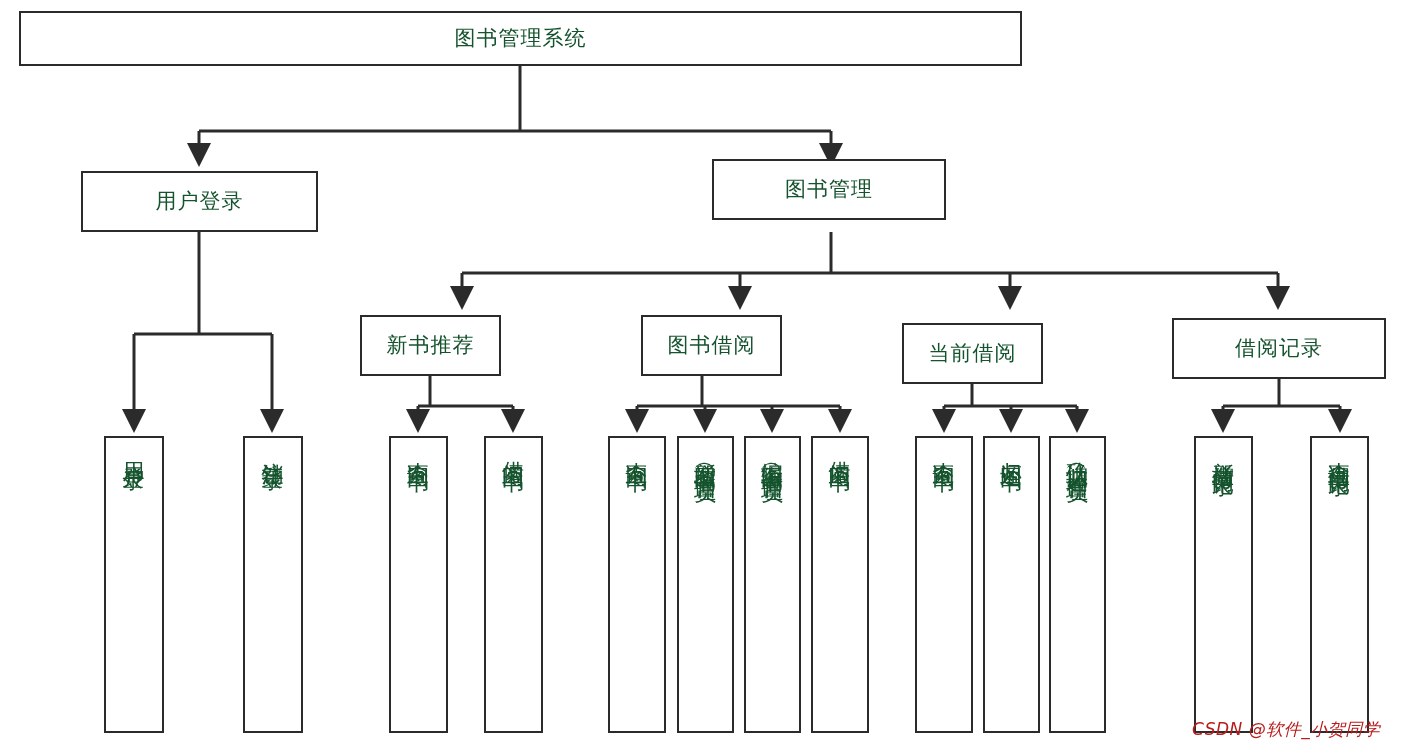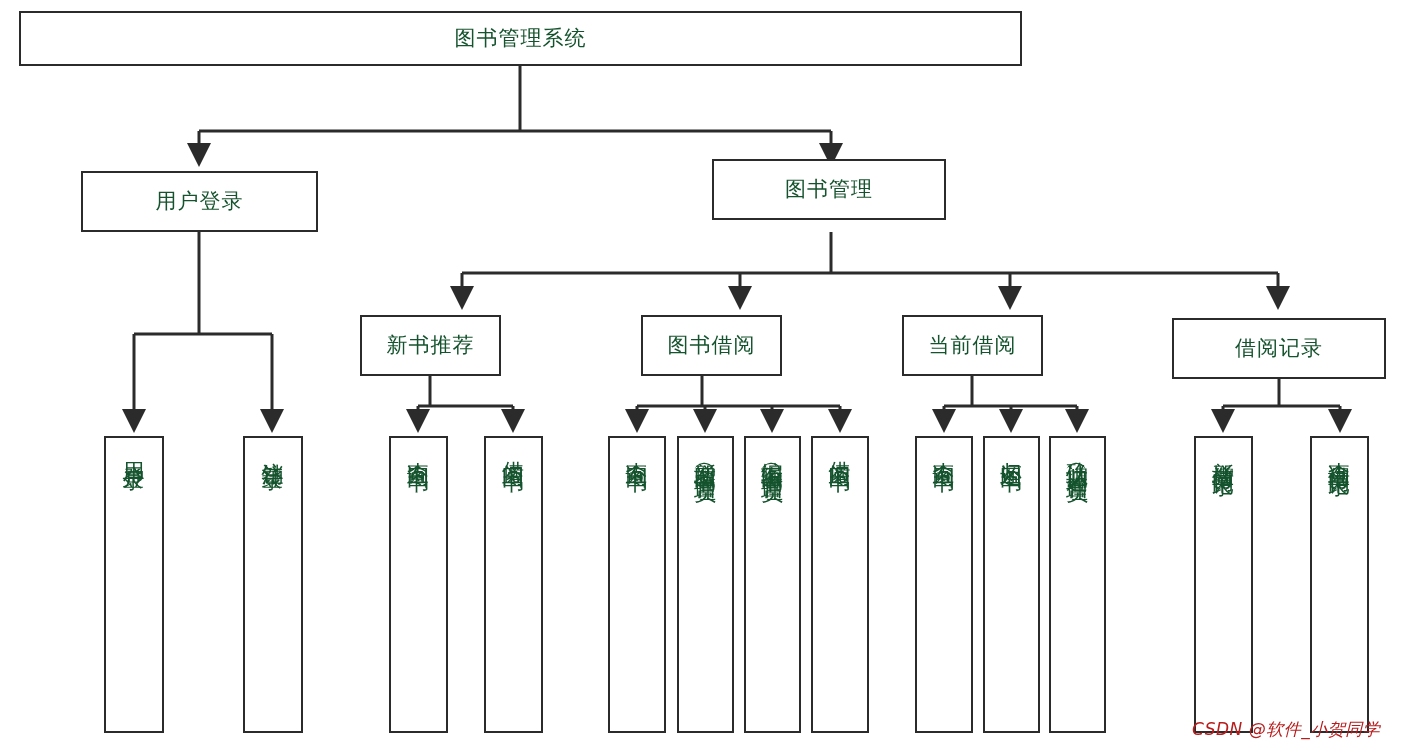--- a/index.html
+++ b/index.html
@@ -112,21 +112,21 @@
   <div class="node" style="left:712px;top:159px;width:234px;height:61px;">
     <span class="lbl">图书管理</span>
   </div>
 
   <div class="node" style="left:360px;top:315px;width:141px;height:61px;">
     <span class="lbl">新书推荐</span>
   </div>
   <div class="node" style="left:632px;top:315px;width:141px;height:61px;margin-left:9px;">
     <span class="lbl">图书借阅</span>
   </div>
-  <div class="node" style="left:902px;top:315px;width:141px;height:61px;">
+  <div class="node" style="left:902px;top:323px;width:141px;height:61px;">
     <span class="lbl">当前借阅</span>
   </div>
   <div class="node" style="left:1172px;top:318px;width:214px;height:61px;">
     <span class="lbl">借阅记录</span>
   </div>
 
   <div class="node vert" style="left:104px;top:436px;width:60px;height:297px;">
     <span class="lbl">用户登录</span>
   </div>
   <div class="node vert" style="left:243px;top:436px;width:60px;height:297px;">

